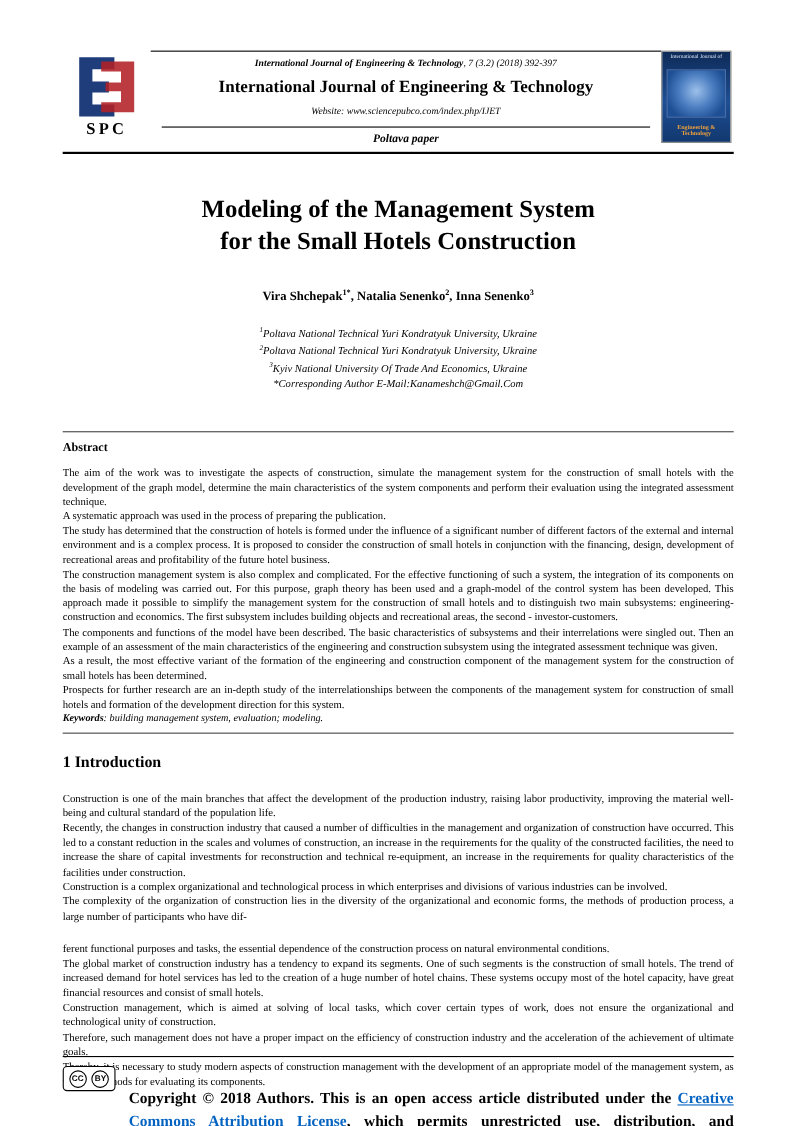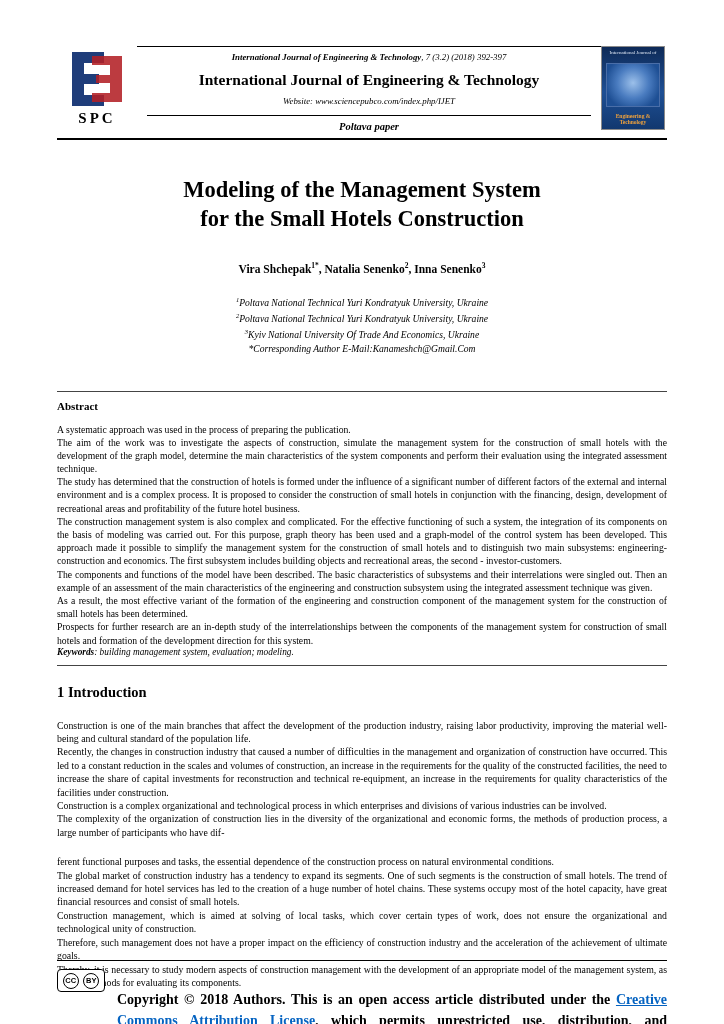--- a/index.html
+++ b/index.html
@@ -127,22 +127,22 @@
   <div class="affiliations">
     <div><sup>1</sup><span>Poltava National Technical Yuri Kondratyuk University, Ukraine</span></div>
     <div><sup>2</sup><span>Poltava National Technical Yuri Kondratyuk University, Ukraine</span></div>
     <div><sup>3</sup><span>Kyiv National University Of Trade And Economics, Ukraine</span></div>
     <div>*Corresponding Author E-Mail:Kanameshch@Gmail.Com</div>
   </div>
 
   <div class="abstract-rule"></div>
   <div class="abstract-heading">Abstract</div>
   <div class="abstract-text">
+    <p>The aim of the work was to investigate the aspects of construction, simulate the management system for the construction of small hotels with the development of the graph model, determine the main characteristics of the system components and perform their evaluation using the integrated assessment technique.</p>
     <p>A systematic approach was used in the process of preparing the publication.</p>
-    <p>The aim of the work was to investigate the aspects of construction, simulate the management system for the construction of small hotels with the development of the graph model, determine the main characteristics of the system components and perform their evaluation using the integrated assessment technique.</p>
     <p>The study has determined that the construction of hotels is formed under the influence of a significant number of different factors of the external and internal environment and is a complex process. It is proposed to consider the construction of small hotels in conjunction with the financing, design, development of recreational areas and profitability of the future hotel business.</p>
     <p>The construction management system is also complex and complicated. For the effective functioning of such a system, the integration of its components on the basis of modeling was carried out. For this purpose, graph theory has been used and a graph-model of the control system has been developed. This approach made it possible to simplify the management system for the construction of small hotels and to distinguish two main subsystems: engineering-construction and economics. The first subsystem includes building objects and recreational areas, the second - investor-customers.</p>
     <p>The components and functions of the model have been described. The basic characteristics of subsystems and their interrelations were singled out. Then an example of an assessment of the main characteristics of the engineering and construction subsystem using the integrated assessment technique was given.</p>
     <p>As a result, the most effective variant of the formation of the engineering and construction component of the management system for the construction of small hotels has been determined.</p>
     <p>Prospects for further research are an in-depth study of the interrelationships between the components of the management system for construction of small hotels and formation of the development direction for this system.</p>
   </div>
   <div class="keywords">
     <span class="kw-label">Keywords</span><span>: building management system, evaluation; modeling.</span>
   </div>
   <div class="kw-rule"></div>

